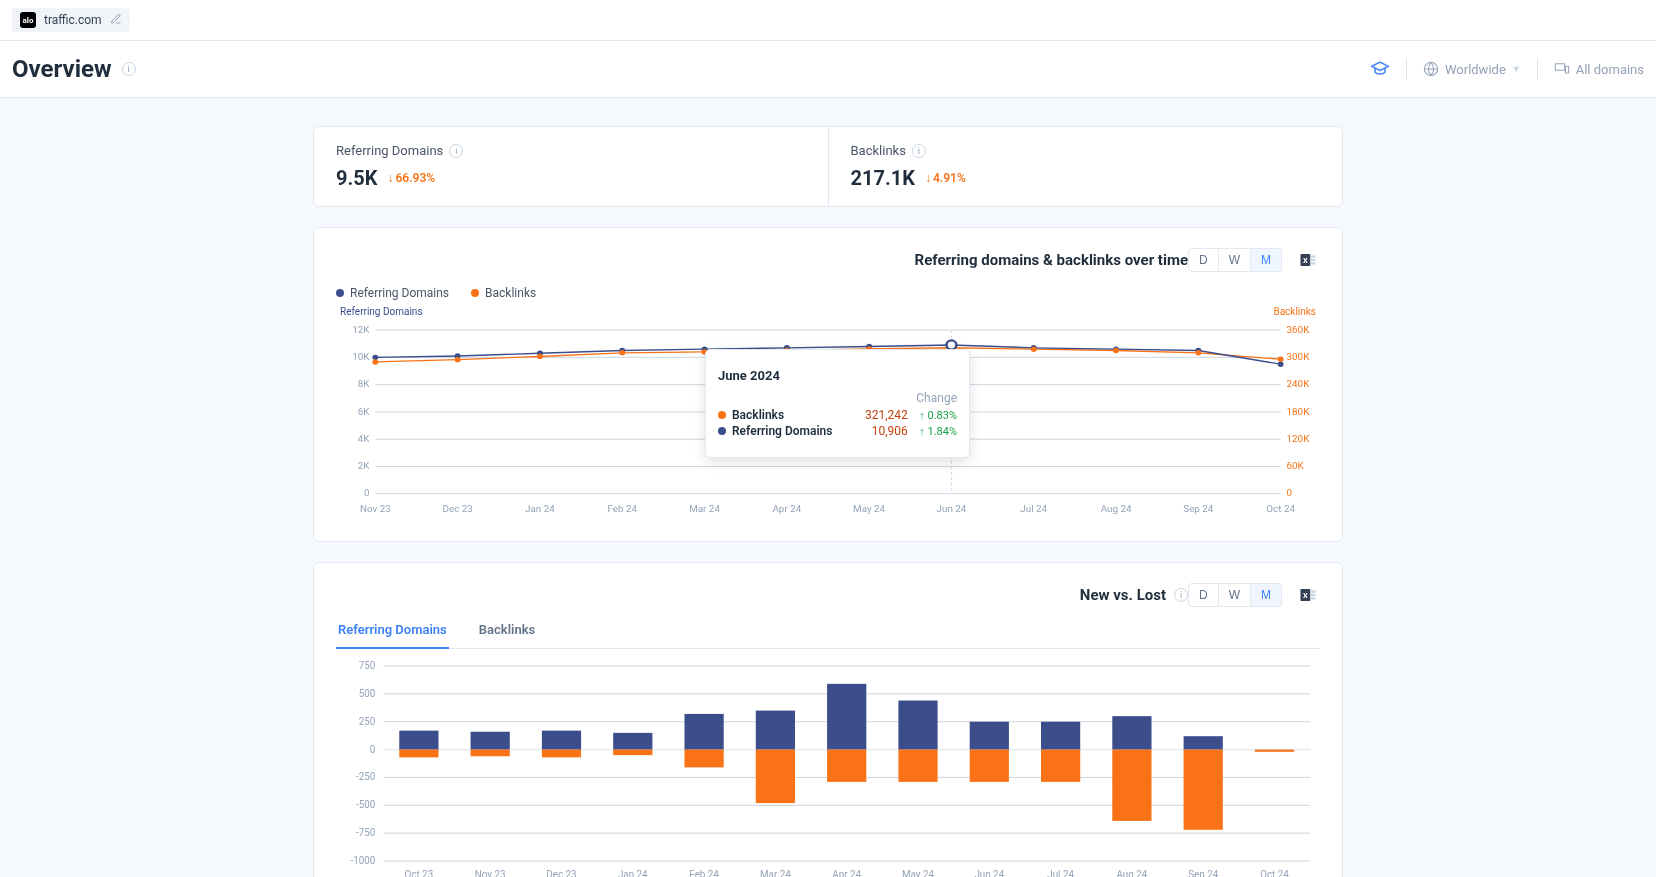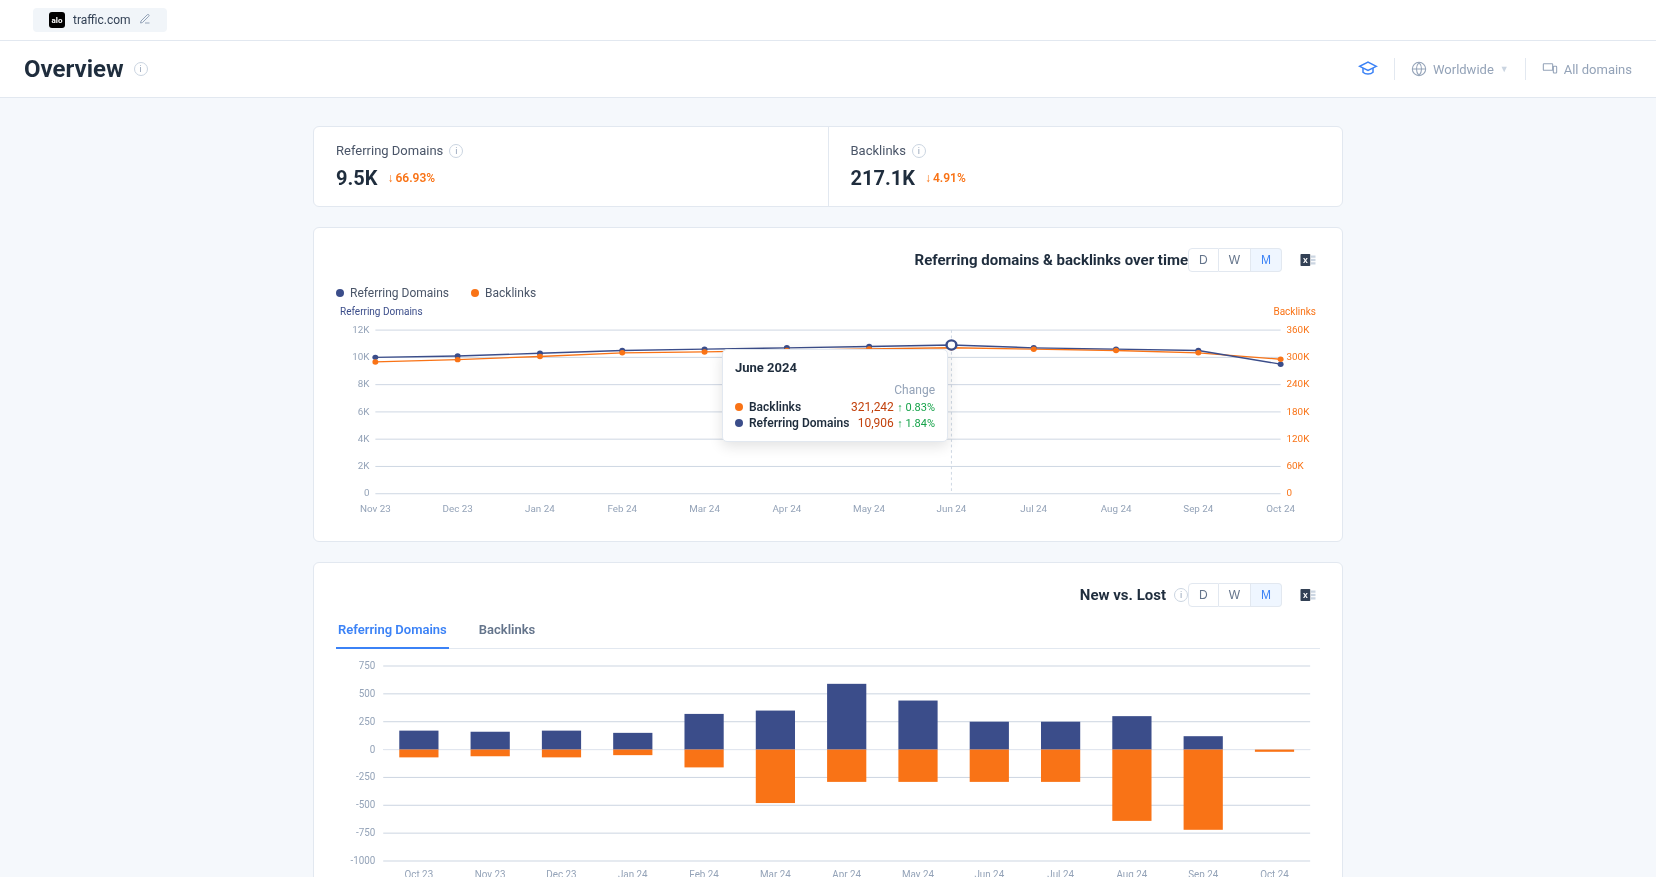--- a/index.html
+++ b/index.html
@@ -17,37 +17,36 @@
   display: flex;
   align-items: center;
   gap: 8px;
 }
 .domain-chip {
   display: inline-flex;
   align-items: center;
   gap: 8px;
   background: #f1f5f9;
   border-radius: 4px;
-  padding: 4px 16px;
+  padding: 4px 8px;
   font-size: 12px;
   color: #334155;
-  margin-left: 21px;
 }
 .domain-chip .favicon {
   width: 16px; height: 16px;
   background: #000;
   border-radius: 3px;
   display:flex;align-items:center;justify-content:center;
   color:#fff;font-size:8px;font-weight:bold;
 }
 .domain-chip .pencil { color:#94a3b8; }
 .header-row {
   background: #fff;
   border-bottom: 1px solid #e2e8f0;
-  padding: 14px 24px;
+  padding: 14px 12px;
   display: flex;
   align-items: center;
   justify-content: space-between;
 }
 .page-title {
   font-size: 24px;
   font-weight: 700;
   color: #1F2D3D;
   display:flex;
   align-items:center;
@@ -130,25 +129,25 @@
 .ser-orange { stroke:#f97316;stroke-width:1.5;fill:none; }
 .pt-navy { fill:#3b4d8a; }
 .pt-orange { fill:#f97316; }
 
 .tooltip {
   position:absolute;
   background:#fff;
   border:1px solid #e2e8f0;
   border-radius:5px;
   box-shadow:0 4px 14px rgba(0,0,0,0.12);
-  padding:10px 12px;
+  padding:18px 12px;
   font-size:12px;
-  width:226px;
+  width:265px;
   top:28px;
-  left:386px;
+  left:369px;
 }
 .tooltip .tt-title { font-weight:700;margin-bottom:8px;font-size:13px;color:#1F2D3D;}
 .tooltip table { width:100%;border-collapse:collapse; }
 .tooltip th { font-weight:400;color:#94a3b8;font-size:12px;text-align:right;padding-bottom:2px;}
 .tooltip td { padding:1px 0; }
 .tooltip .name { display:flex;align-items:center;gap:6px;font-weight:600;color:#1F2D3D;}
 .tooltip .num { text-align:right;color:#c2410c;}
 .tooltip .chg { text-align:right;color:#16a34a;font-size:11px;}
 
 .tabs { display:flex;gap:28px;border-bottom:1px solid #e2e8f0;margin-bottom:12px;font-size:13px; }

